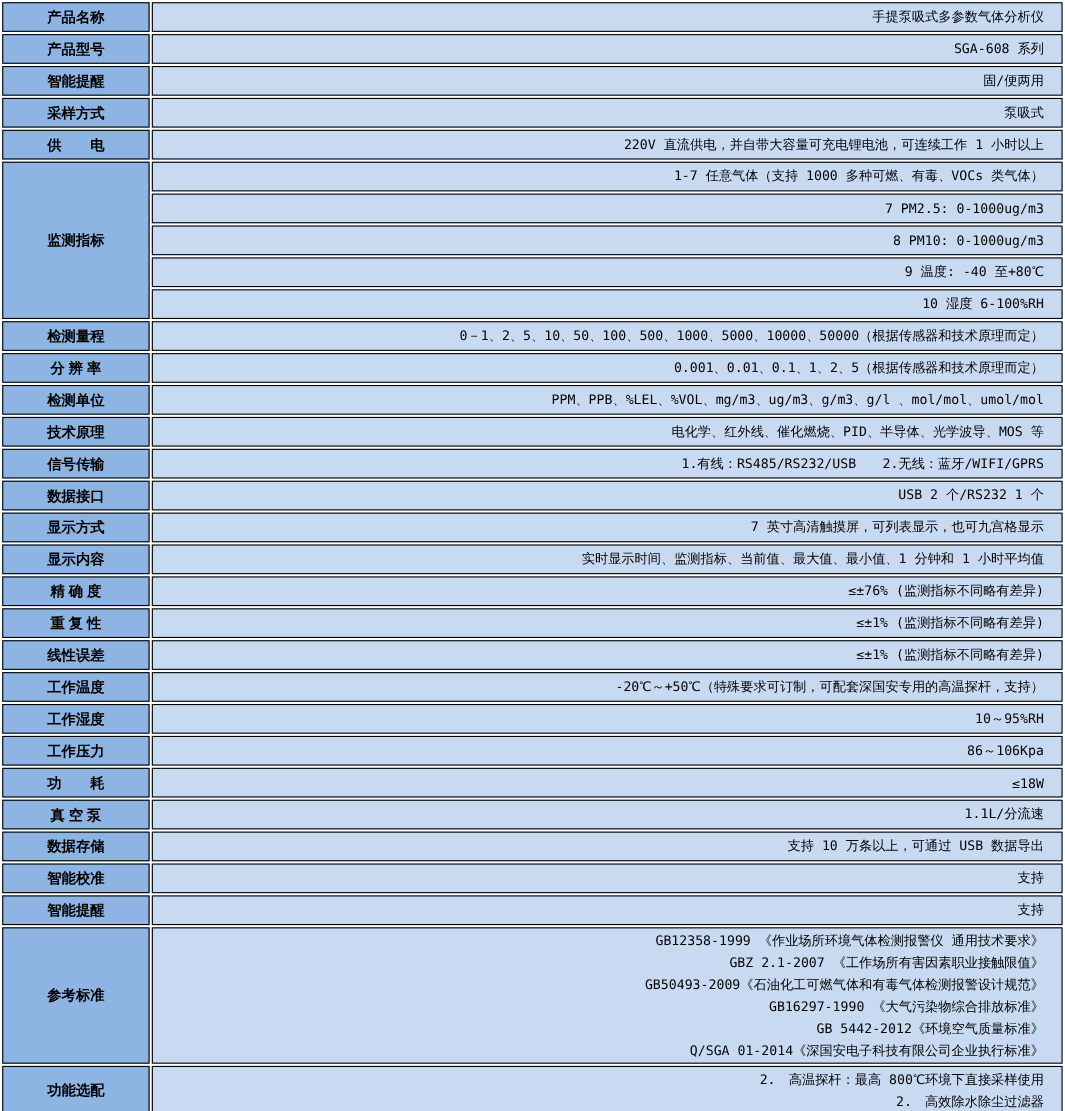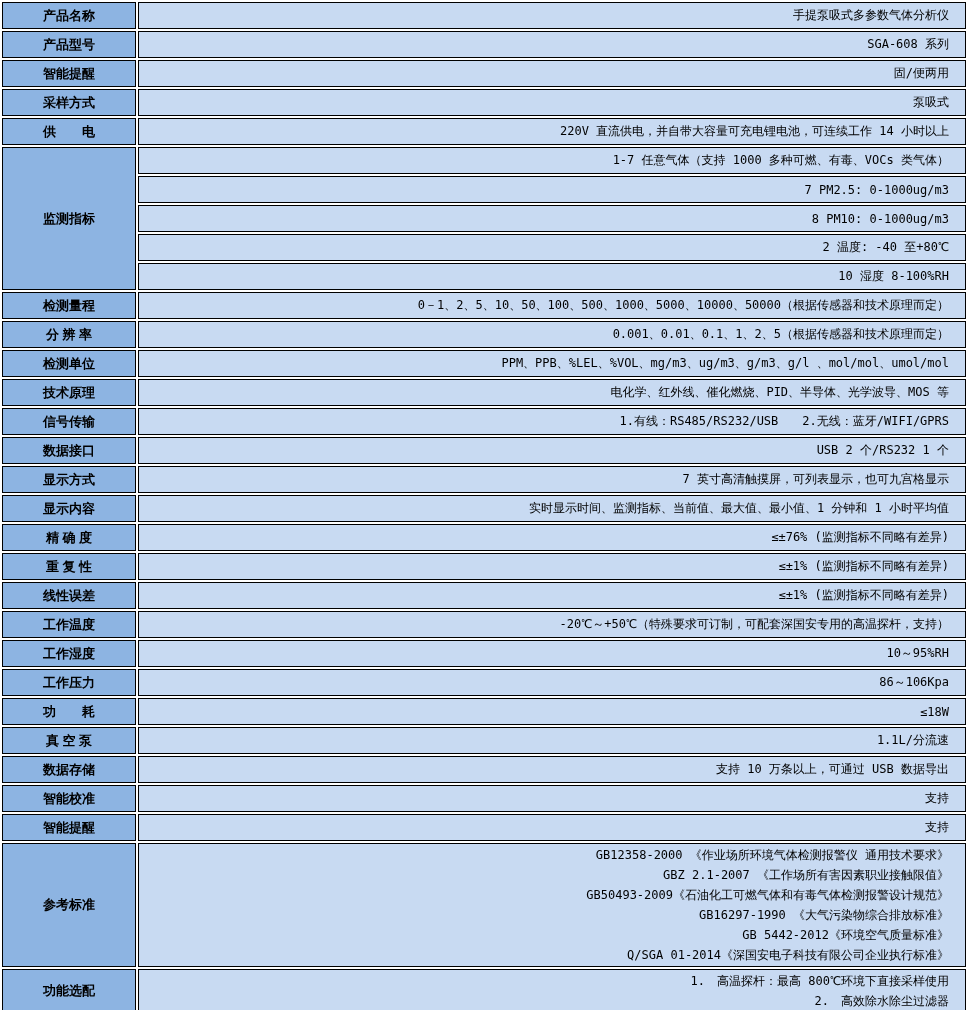--- a/index.html
+++ b/index.html
@@ -68,37 +68,37 @@
         <tr class="std">
           <td class="label">智能提醒</td>
           <td class="value">固/便两用</td>
         </tr>
         <tr class="std">
           <td class="label">采样方式</td>
           <td class="value">泵吸式</td>
         </tr>
         <tr class="std">
           <td class="label">供　　电</td>
-          <td class="value">220V 直流供电，并自带大容量可充电锂电池，可连续工作 14 小时以上</td>
+          <td class="value">220V 直流供电，并自带大容量可充电锂电池，可连续工作 1 小时以上</td>
         </tr>
         <tr class="std">
           <td class="label" rowspan="5">监测指标</td>
           <td class="value">1-7 任意气体（支持 1000 多种可燃、有毒、VOCs 类气体）</td>
         </tr>
         <tr class="std">
           <td class="value">7 PM2.5: 0-1000ug/m3</td>
         </tr>
         <tr class="std">
           <td class="value">8 PM10: 0-1000ug/m3</td>
         </tr>
         <tr class="std">
-          <td class="value">2 温度: -40 至+80℃</td>
+          <td class="value">9 温度: -40 至+80℃</td>
         </tr>
         <tr class="std">
-          <td class="value">10 湿度 8-100%RH</td>
+          <td class="value">10 湿度 6-100%RH</td>
         </tr>
         <tr class="std">
           <td class="label">检测量程</td>
           <td class="value">0－1、2、5、10、50、100、500、1000、5000、10000、50000（根据传感器和技术原理而定）</td>
         </tr>
         <tr class="std">
           <td class="label">分 辨 率</td>
           <td class="value">0.001、0.01、0.1、1、2、5（根据传感器和技术原理而定）</td>
         </tr>
         <tr class="std">
@@ -165,30 +165,30 @@
           <td class="label">智能校准</td>
           <td class="value">支持</td>
         </tr>
         <tr class="std">
           <td class="label">智能提醒</td>
           <td class="value">支持</td>
         </tr>
         <tr>
           <td class="label">参考标准</td>
           <td class="value">
-            <div class="line">GB12358-2000 《作业场所环境气体检测报警仪 通用技术要求》</div>
+            <div class="line">GB12358-1999 《作业场所环境气体检测报警仪 通用技术要求》</div>
             <div class="line">GBZ 2.1-2007 《工作场所有害因素职业接触限值》</div>
             <div class="line">GB50493-2009《石油化工可燃气体和有毒气体检测报警设计规范》</div>
             <div class="line">GB16297-1990 《大气污染物综合排放标准》</div>
             <div class="line">GB 5442-2012《环境空气质量标准》</div>
             <div class="line">Q/SGA 01-2014《深国安电子科技有限公司企业执行标准》</div>
           </td>
         </tr>
         <tr>
           <td class="label">功能选配</td>
           <td class="value">
-            <div class="line">1.　高温探杆：最高 800℃环境下直接采样使用</div>
+            <div class="line">2.　高温探杆：最高 800℃环境下直接采样使用</div>
             <div class="line">2.　高效除水除尘过滤器</div>
           </td>
         </tr>
       </tbody>
   </table>
 </div>
 
 </body></html>

